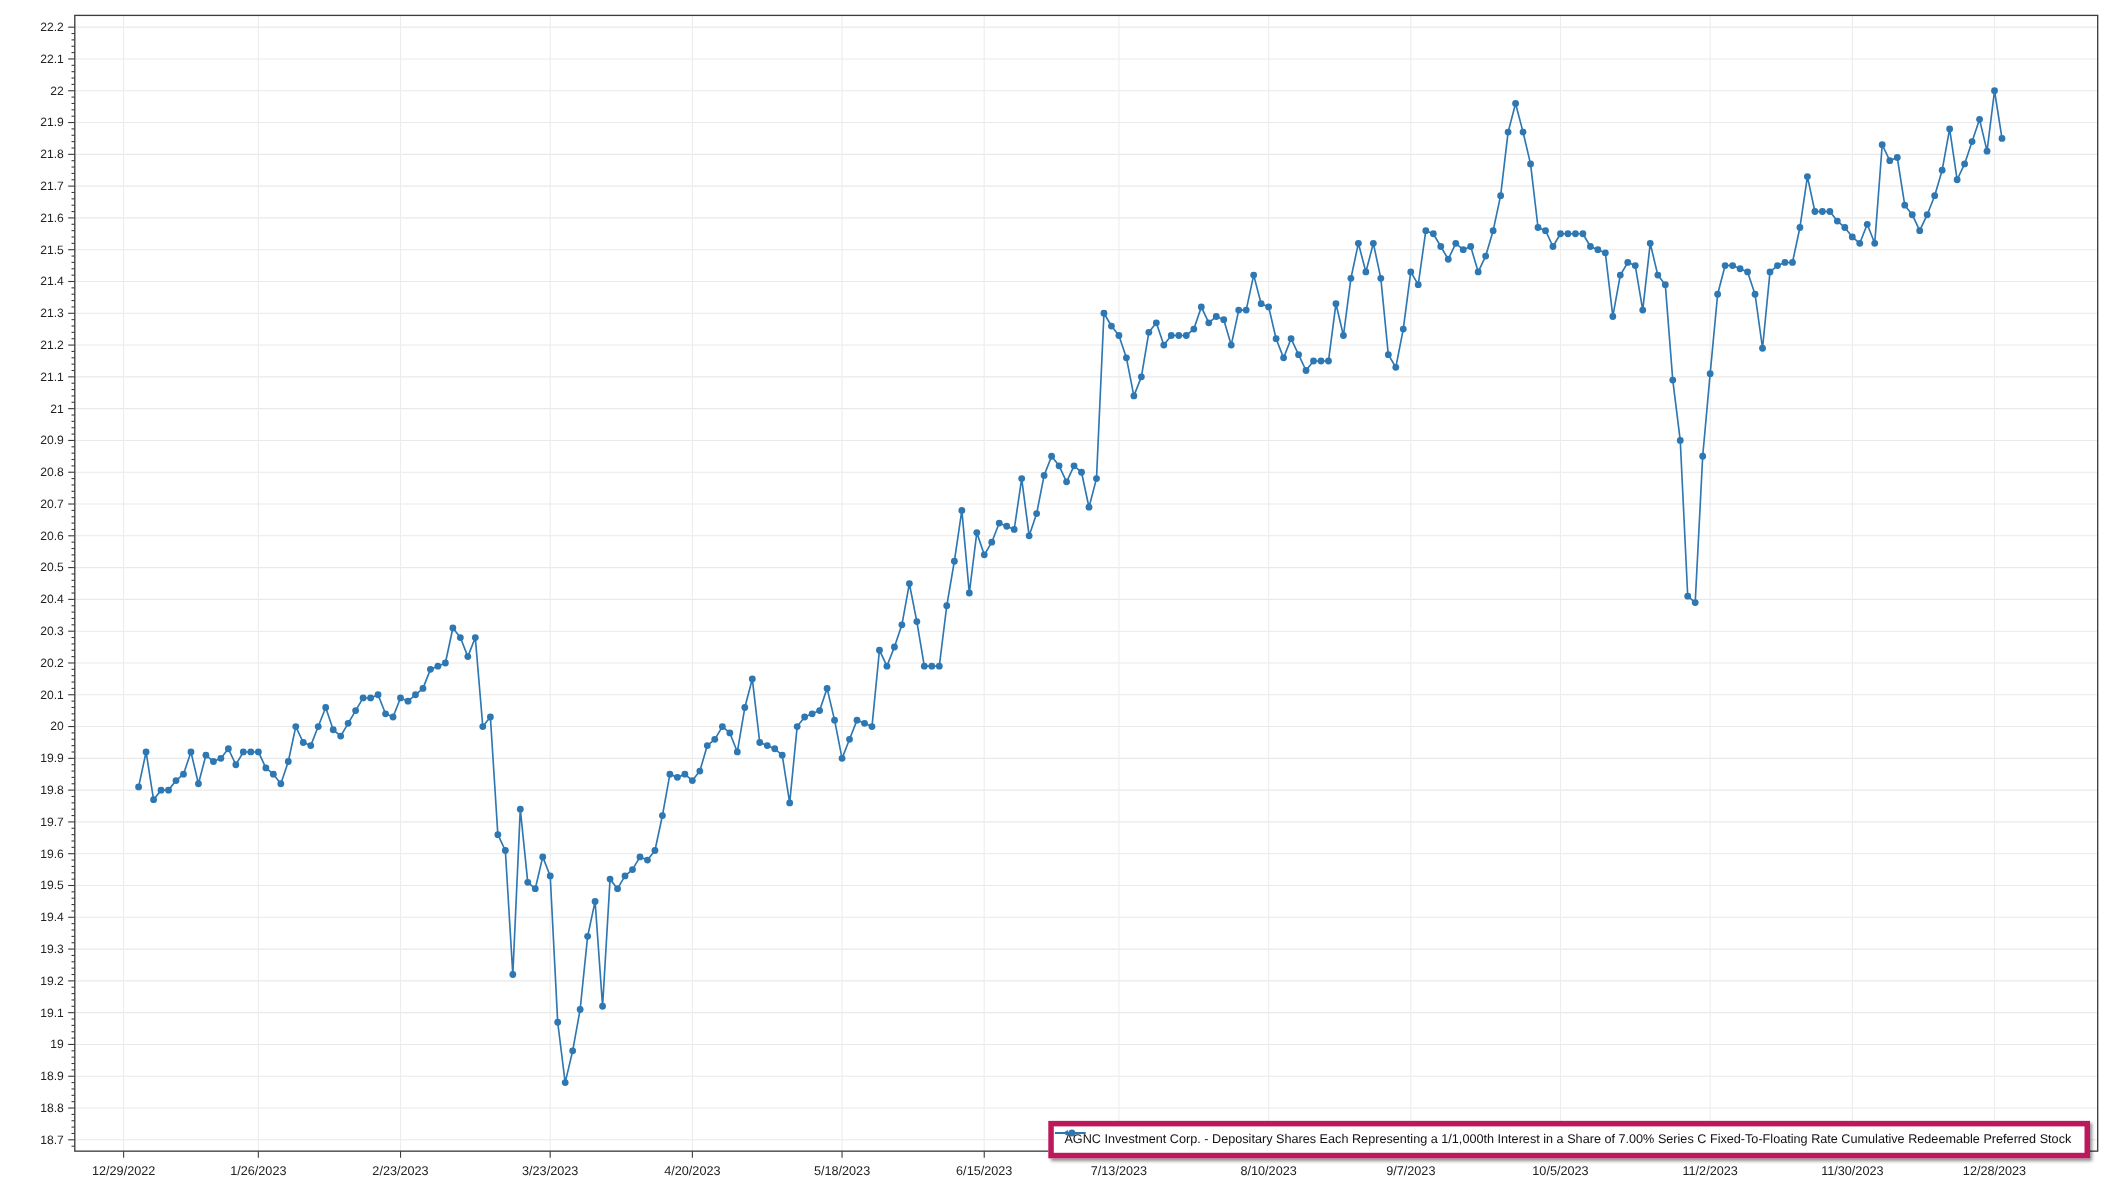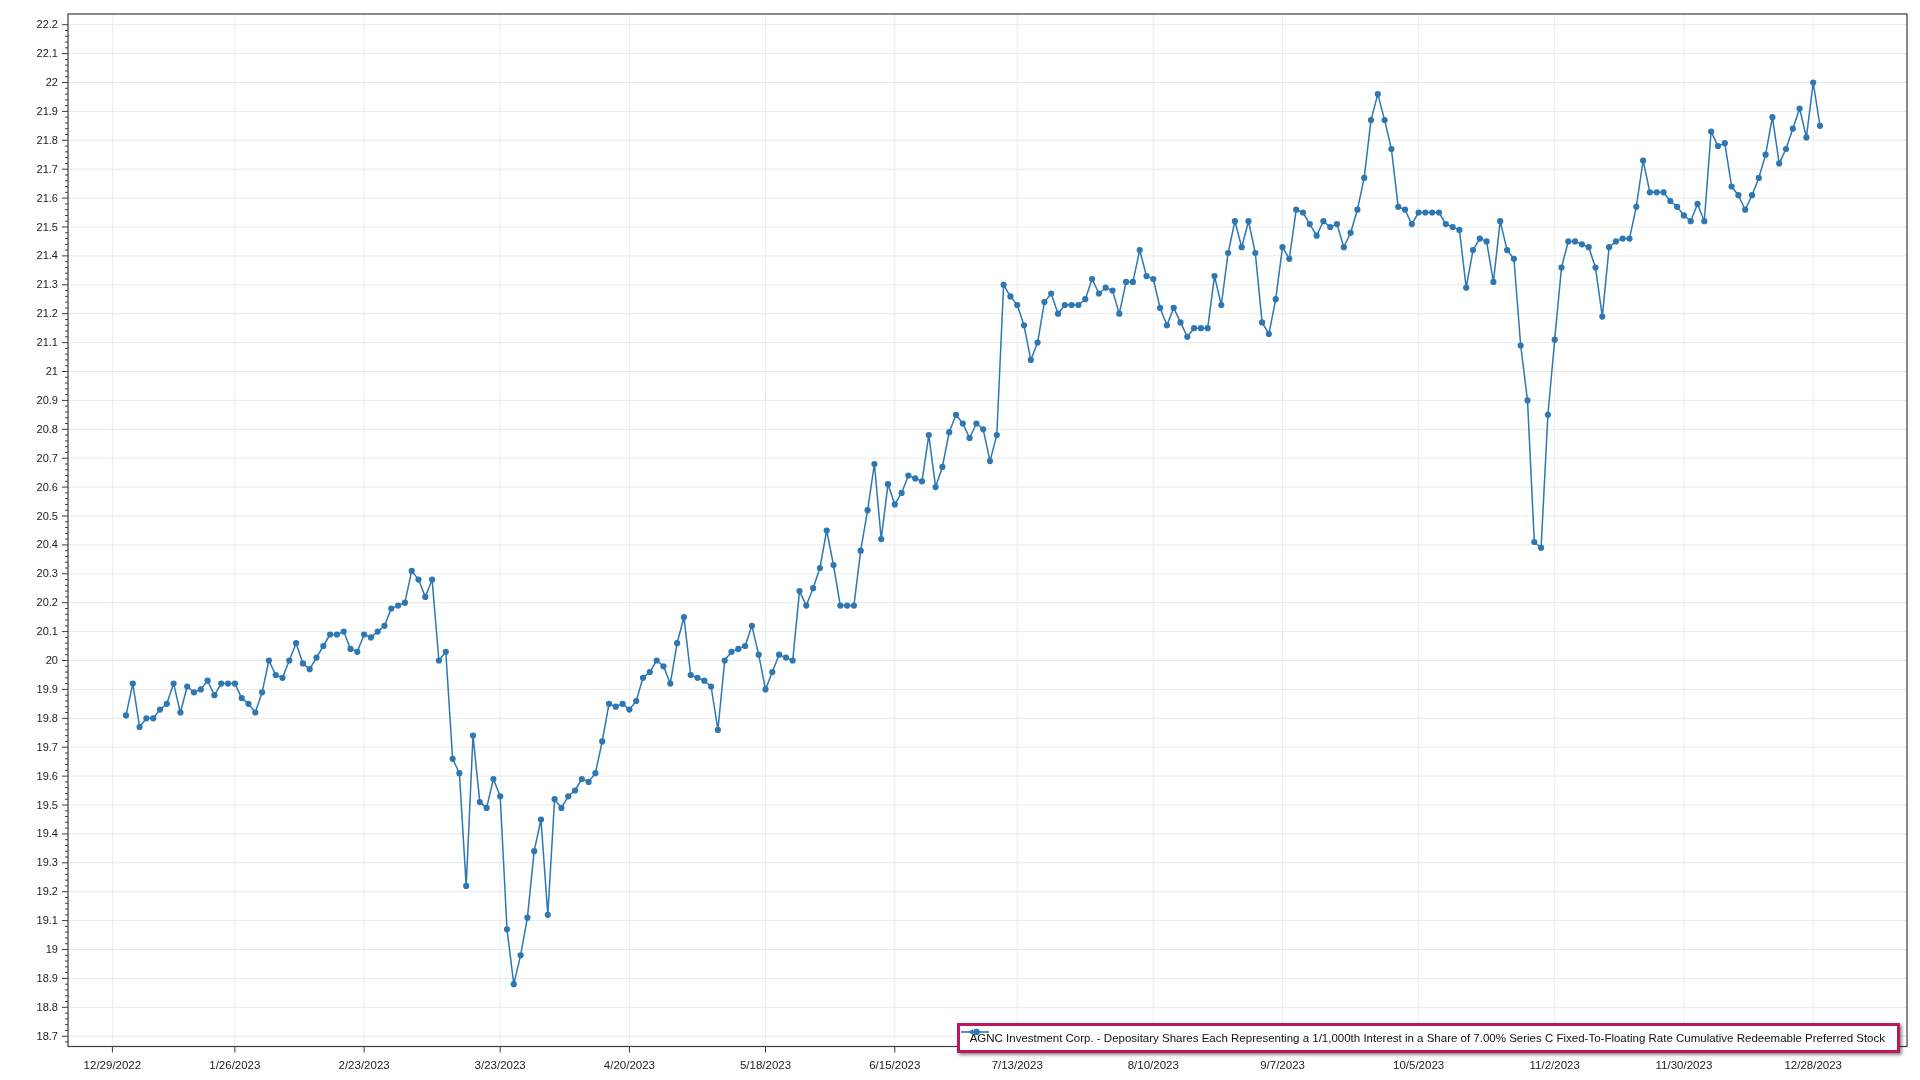--- a/index.html
+++ b/index.html
@@ -4,21 +4,21 @@
 <style>
   html,body{margin:0;padding:0;background:#ffffff;width:1920px;height:1080px;overflow:hidden;
     font-family:"Liberation Sans", sans-serif;}
   .chart-root{position:relative;width:1920px;height:1080px;background:#fff;}
   svg{position:absolute;left:0;top:0;}
   .legend-box{
     position:absolute;
     right:20px;
     bottom:27px;
     background:#ffffff;
-    border:3px solid #be185d;
+    border:5px solid #be185d;
     box-shadow:2px 2px 3px rgba(0,0,0,0.45);
     padding:6px 12px 6px 10px;
     display:flex;
     align-items:center;
     gap:8px;
     white-space:nowrap;
     z-index:5;
   }
   .legend-box .legend-text{
     font-size:11.5px;

